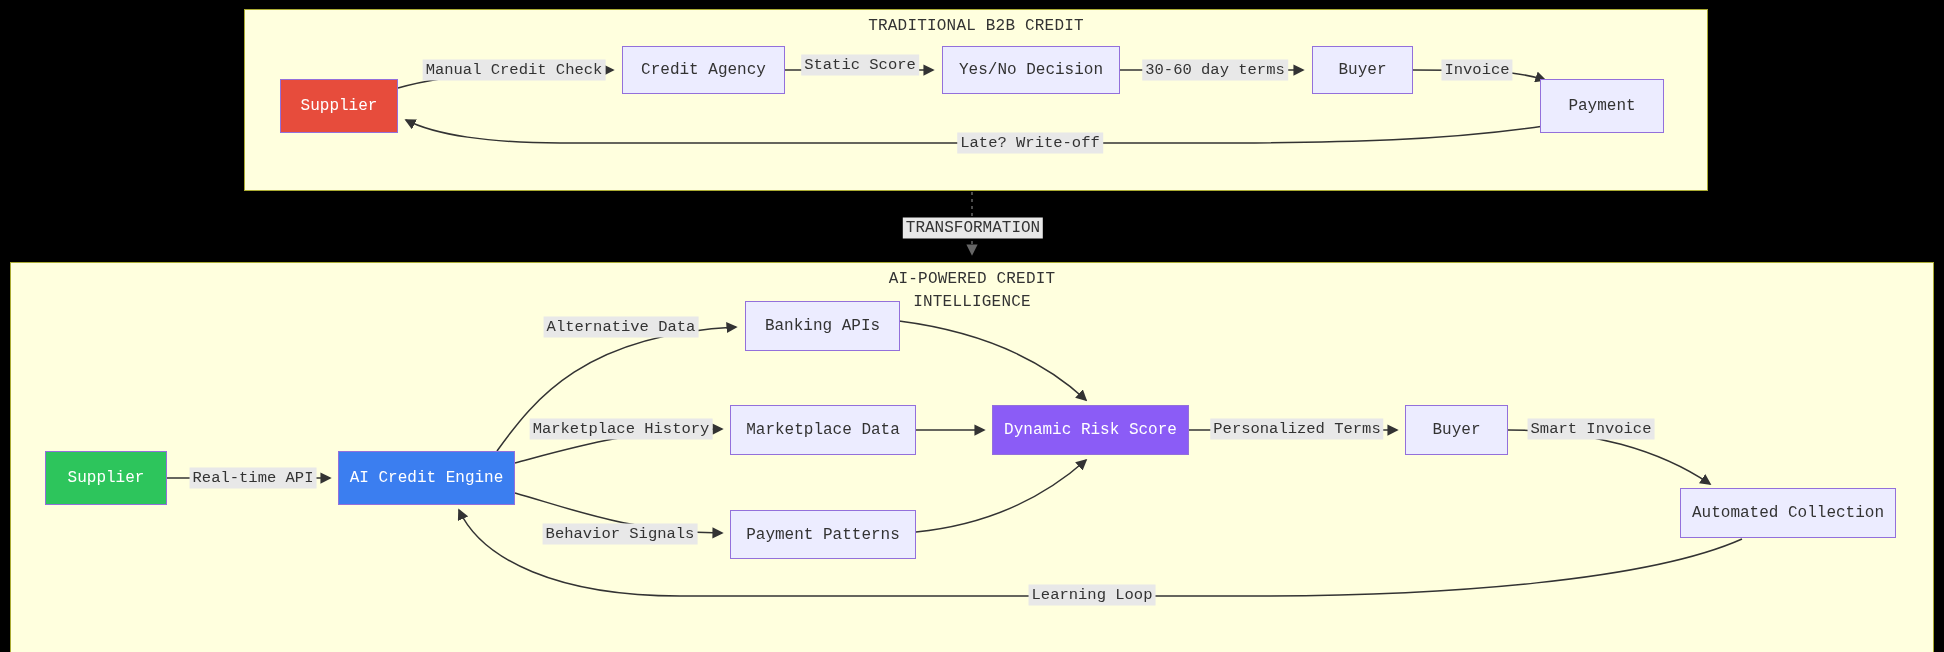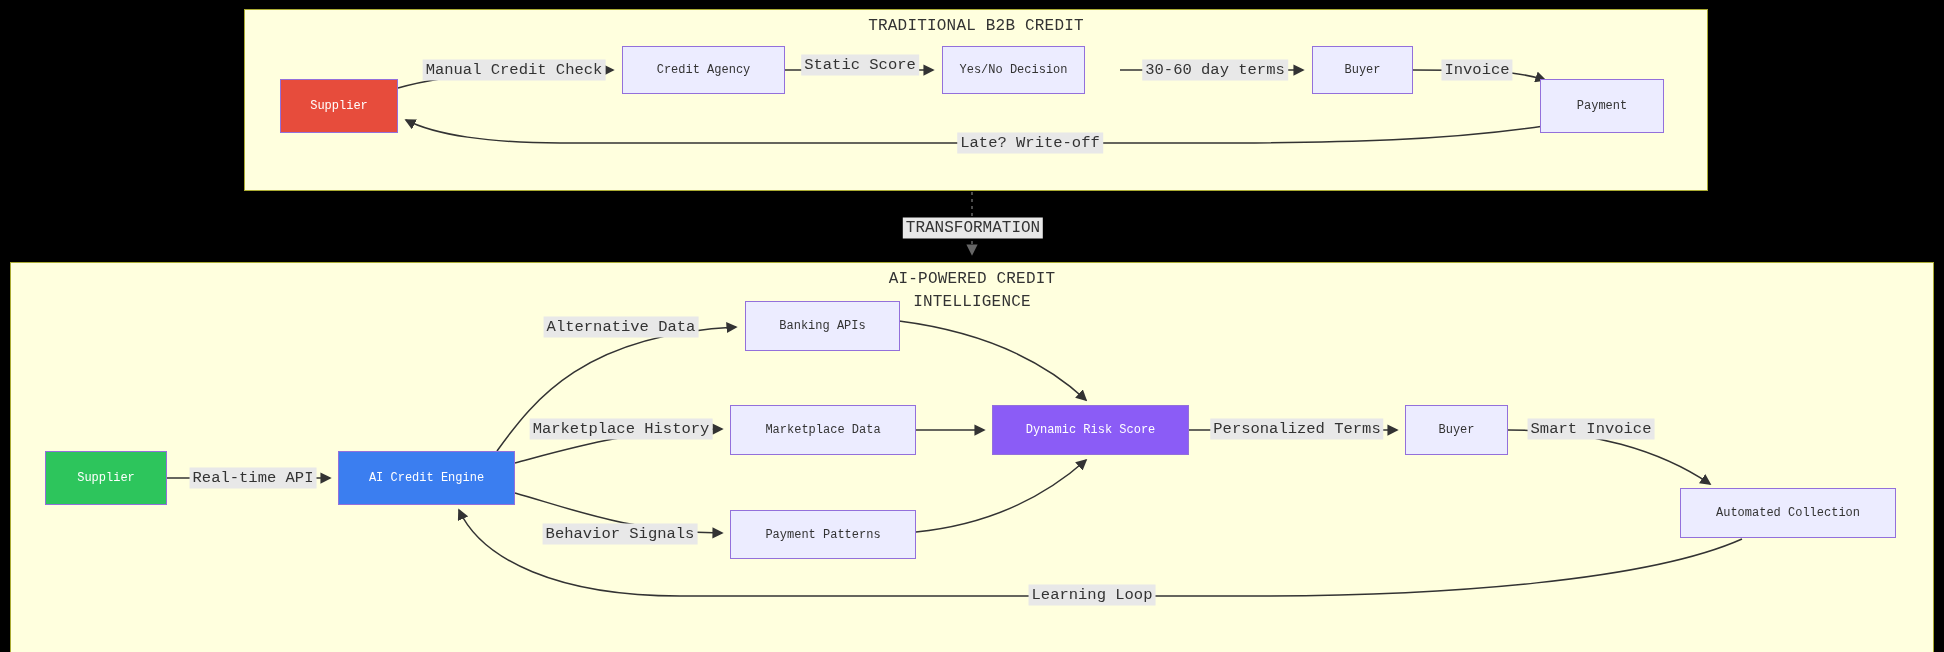--- a/index.html
+++ b/index.html
@@ -10,21 +10,21 @@
   .cluster{position:absolute;background:#ffffde;border:1.5px solid #aaaa33;box-sizing:border-box;}
   .cluster-title{
     position:absolute;left:0;top:5px;width:100%;text-align:center;
     color:#333;font-size:16px;line-height:23px;letter-spacing:.2px;
   }
   .edges{position:absolute;left:0;top:0;z-index:2;}
   .node{
     position:absolute;z-index:3;box-sizing:border-box;
     display:flex;align-items:center;justify-content:center;
     background:#ececff;border:1.2px solid #9370db;
-    color:#333;font-size:12px;white-space:nowrap;
+    color:#333;font-size:16px;white-space:nowrap;
   }
   .node.red{background:#e74c3c;color:#fff;}
   .node.green{background:#2dc55c;color:#fff;}
   .node.blue{background:#3b7ef0;color:#fff;}
   .node.purple{background:#8b5cf6;color:#fff;}
   .elabel{
     position:absolute;z-index:4;transform:translate(-50%,-50%);
     background:#e8e8e8;color:#333;font-size:15.5px;line-height:21px;
     padding:0 3px;white-space:nowrap;
   }
@@ -72,21 +72,21 @@
       <path d="M 916 430 L 984 430" marker-end="url(#arrow)"></path>
       <path d="M 916 532 C 995 524, 1050 492, 1086 460" marker-end="url(#arrow)"></path>
       <path d="M 1189 430 L 1397 430" marker-end="url(#arrow)"></path>
       <path d="M 1508 430 C 1590 430, 1660 450, 1710 484" marker-end="url(#arrow)"></path>
       <path d="M 1742 539 C 1650 580, 1450 596, 1250 596 L 680 596 C 558 596, 482 560, 459 510" marker-end="url(#arrow)"></path>
     </g>
   </svg>
 
   <div class="node red" style="left:280px;top:79px;width:118px;height:54px;">Supplier</div>
   <div class="node" style="left:622px;top:46px;width:163px;height:48px;">Credit Agency</div>
-  <div class="node" style="left:942px;top:46px;width:143px;height:48px;">Yes/No Decision</div>
+  <div class="node" style="left:942px;top:46px;width:178px;height:48px;">Yes/No Decision</div>
   <div class="node" style="left:1312px;top:46px;width:101px;height:48px;">Buyer</div>
   <div class="node" style="left:1540px;top:79px;width:124px;height:54px;">Payment</div>
 
   <div class="elabel" style="left:514px;top:70px;">Manual Credit Check</div>
   <div class="elabel" style="left:860px;top:65px;">Static Score</div>
   <div class="elabel" style="left:1215px;top:70px;">30-60 day terms</div>
   <div class="elabel" style="left:1477px;top:70px;">Invoice</div>
   <div class="elabel" style="left:1030px;top:143px;">Late? Write-off</div>
 
   <div class="elabel" style="left:973px;top:228px;font-size:16px;">TRANSFORMATION</div>

